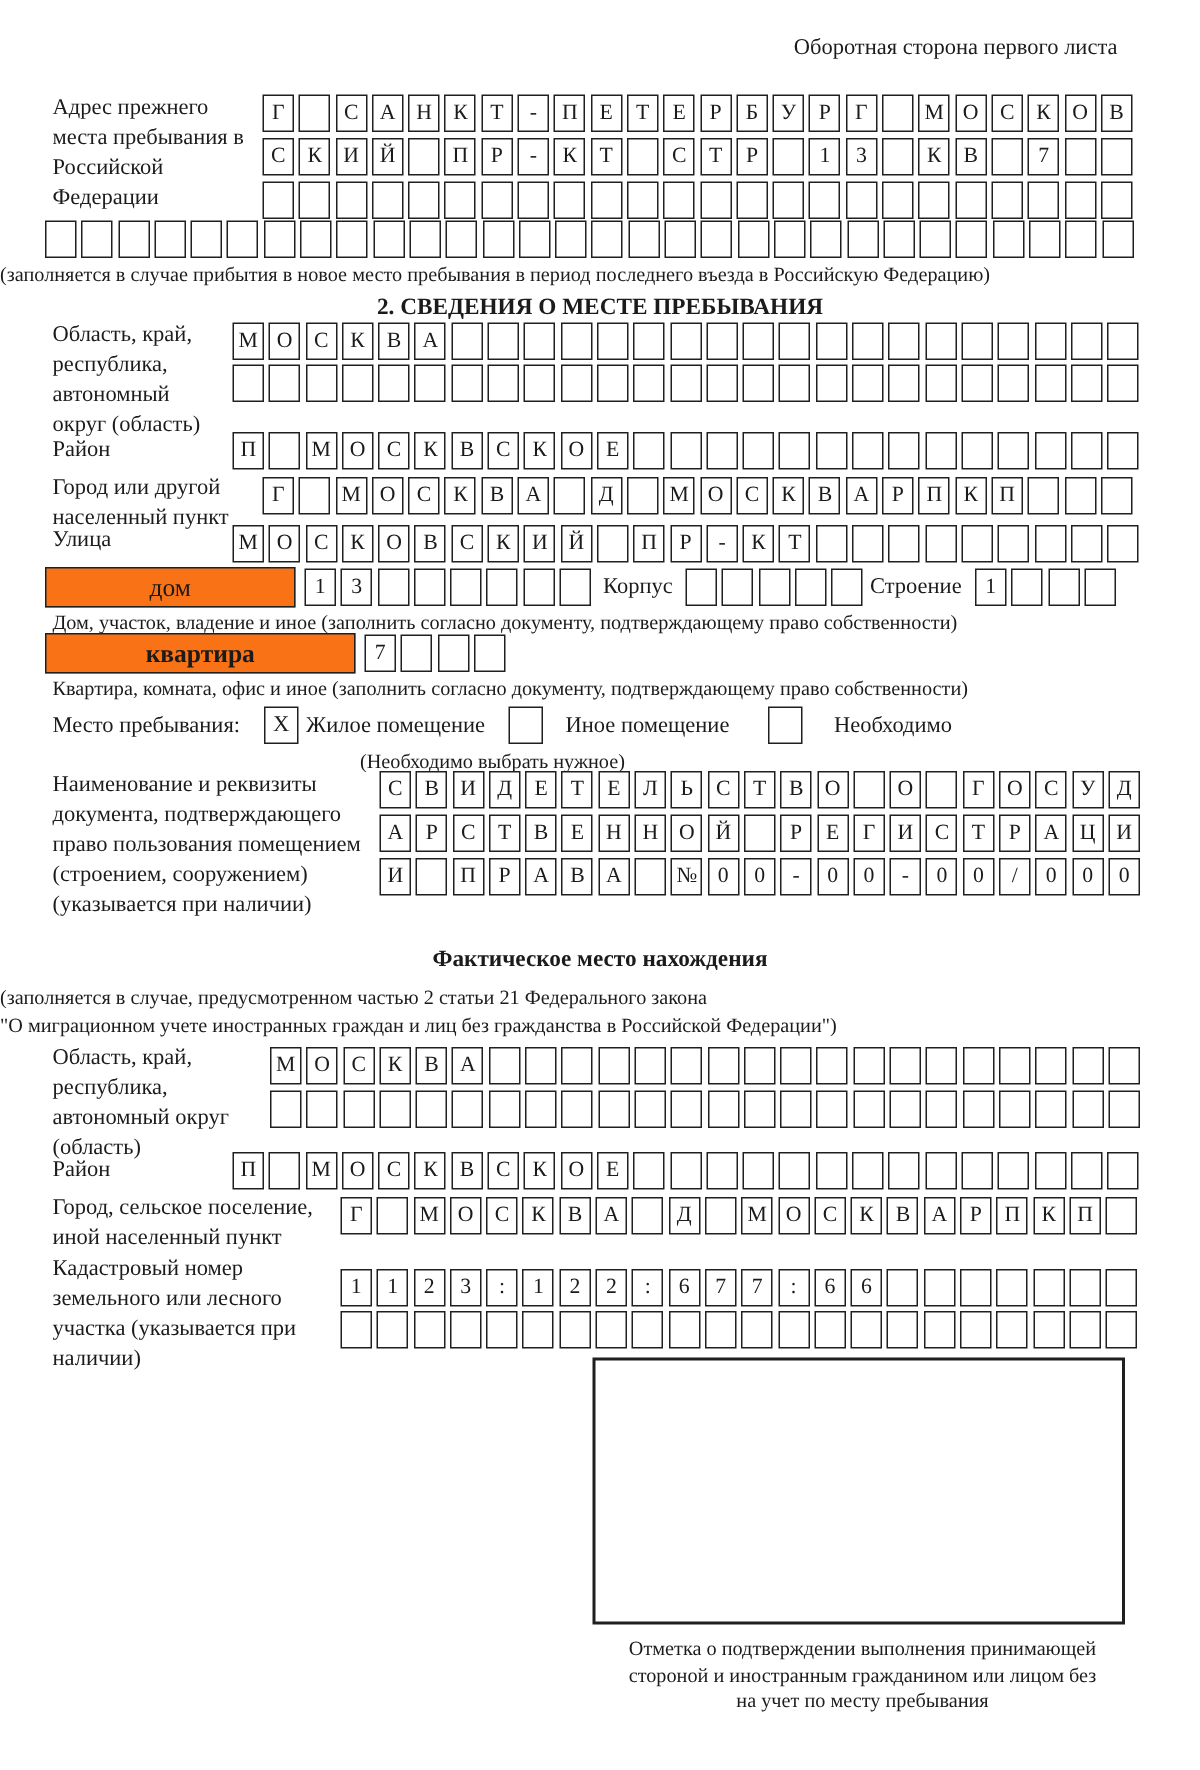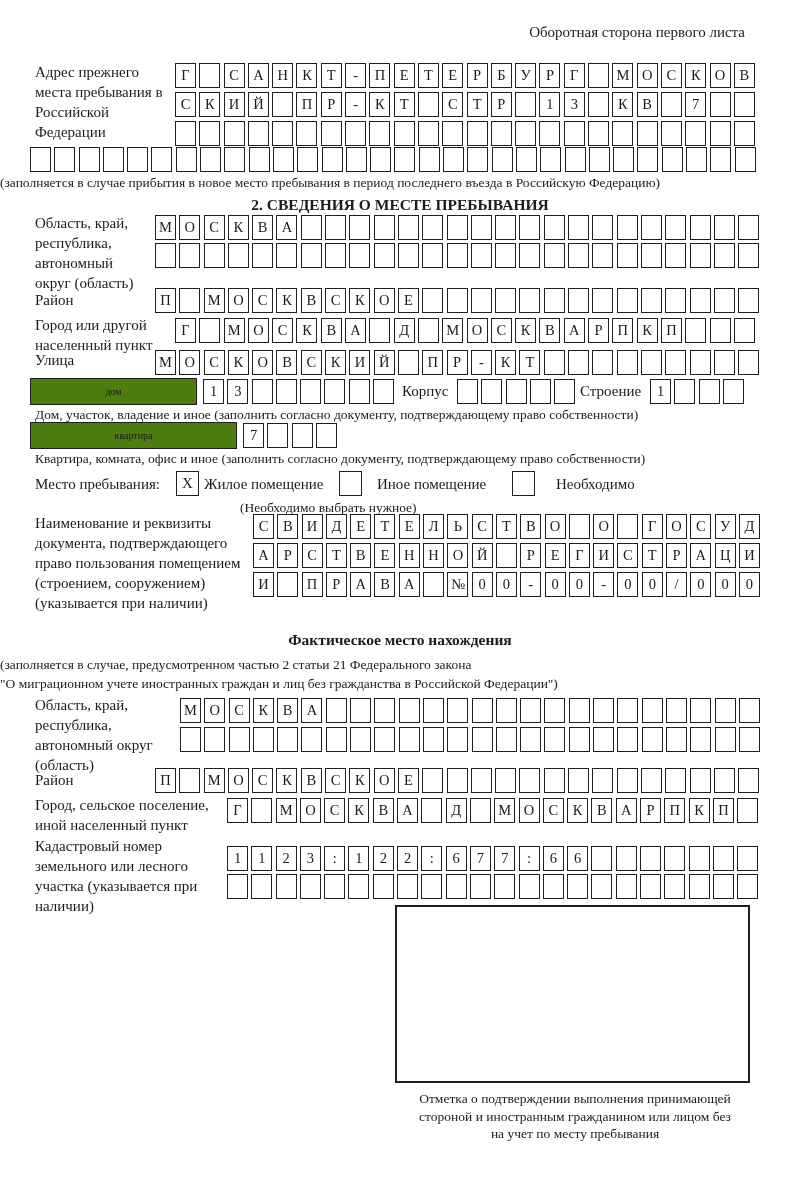--- a/index.html
+++ b/index.html
@@ -12,22 +12,22 @@
   .lbl{font-size:15px;line-height:20px;}
   .cap{font-size:13.5px;line-height:17px;}
   .hdr{font-size:15.5px;font-weight:bold;text-align:center;width:800px;left:0;}
   .row{position:absolute;display:flex;gap:3.3px;}
   .cell{
     box-sizing:border-box;width:21px;height:25px;border:1.6px solid #1f1f1f;
     display:flex;align-items:center;justify-content:center;
     font-size:14.5px;line-height:1;background:#fff;
   }
   .bigbox{
-    box-sizing:border-box;border:1.6px solid #1f1f1f;background:#4d7c0f;
-    display:flex;align-items:center;justify-content:center;font-size:10px;
+    box-sizing:border-box;border:1.6px solid #1f1f1f;background:#f97316;
+    display:flex;align-items:center;justify-content:center;font-size:17px;
   }
   .chk{
     box-sizing:border-box;width:23px;height:25px;border:1.6px solid #1f1f1f;
     display:flex;align-items:center;justify-content:center;font-size:15px;background:#fff;
   }
   .center{width:701px;left:0;}
 </style>
 </head>
 <body>
 
@@ -313,21 +313,21 @@
     </div>
   <div class="abs lbl" style="top:381px;left:580px;">Строение</div>
   <div class="row" style="top:379px;left:650px;">
       <div class="cell">1</div>
       <div class="cell"></div>
       <div class="cell"></div>
       <div class="cell"></div>
     </div>
   <div class="abs cap" style="top:406px;left:35px;width:740px;">Дом, участок, владение и иное (заполнить согласно документу, подтверждающему право собственности)</div>
 
-  <div class="abs bigbox" style="top:422px;left:30px;width:207px;height:27px;">квартира</div>
+  <div class="abs bigbox" style="top:422px;left:30px;width:207px;height:27px;font-weight:bold;">квартира</div>
   <div class="row" style="top:423px;left:243px;">
       <div class="cell">7</div>
       <div class="cell"></div>
       <div class="cell"></div>
       <div class="cell"></div>
     </div>
   <div class="abs cap" style="top:450px;left:35px;width:740px;">Квартира, комната, офис и иное (заполнить согласно документу, подтверждающему право собственности)</div>
 
   <div class="abs lbl" style="top:474px;left:35px;">Место пребывания:</div>
   <div class="abs chk" style="top:471px;left:176px;">X</div>

